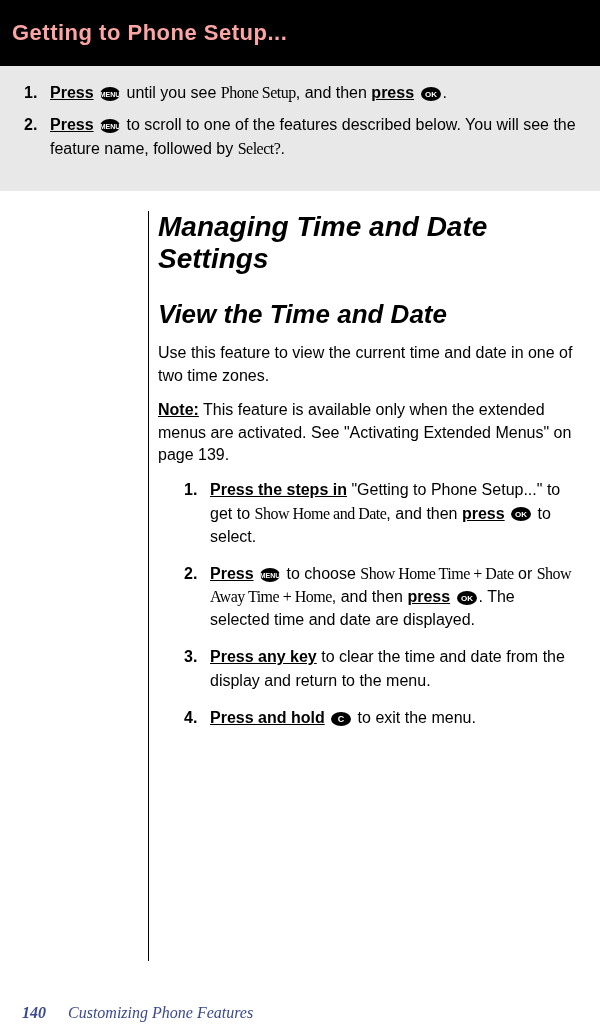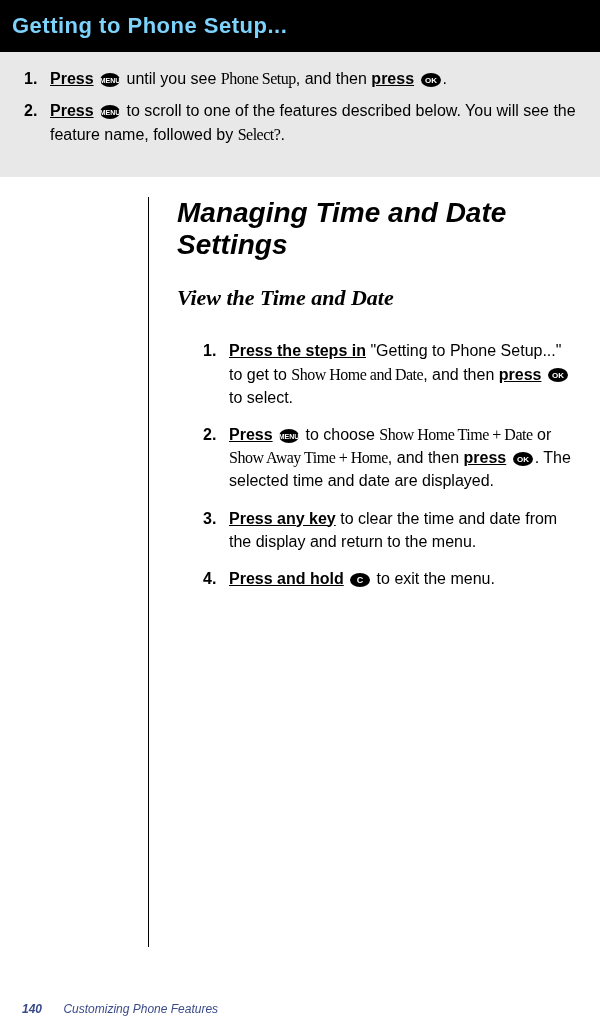--- a/index.html
+++ b/index.html
@@ -7,22 +7,22 @@
       width: 600px;
       height: 1036px;
       font-family: Arial, Helvetica, sans-serif;
       font-size: 16px;
       color: #000;
       background: #fff;
       position: relative;
     }
     .title-bar {
       background: #000;
-      color: #7dd3fc;
-      padding: 13px 12px;
+      color: #fca5a5;
+      padding: 20px 12px;
       font-weight: bold;
       font-size: 22px;
       font-family: Arial, Helvetica, sans-serif;
       letter-spacing: 0.5px;
     }
     .setup-box {
       background: #e8e8e8;
       padding: 15px 24px 22px 24px;
     }
     .setup-box ol {
@@ -50,61 +50,62 @@
       vertical-align: middle;
       margin: 0 1px;
     }
     .icon-wrap svg {
       display: block;
     }
     .main-content {
       margin-top: 20px;
       margin-left: 148px;
       border-left: 1.5px solid #000;
-      padding-left: 28px;
+      padding-left: 9px;
       padding-right: 24px;
       min-height: 750px;
     }
     .section-title {
       font-family: Arial, Helvetica, sans-serif;
       font-style: italic;
       font-weight: bold;
       font-size: 28px;
       line-height: 1.15;
       margin-bottom: 24px;
     }
     .subsection-title {
-      font-family: Liberation Serif, serif;
-      font-style: italic;
-      font-weight: bold;
-      font-size: 22px;
-      margin-bottom: 28px;
+      font-family: Liberation Sans, sans-serif;
+      font-style: italic;
+      font-weight: bold;
+      font-size: 26px;
+      margin-bottom: 12px;
     }
     .para {
       margin-bottom: 12px;
       line-height: 1.4;
     }
     .steps-inner {
       padding-left: 26px;
     }
     .steps-inner li {
       display: flex;
       margin-bottom: 14px;
       line-height: 1.45;
     }
     .steps-inner .num {
       min-width: 26px;
     }
     .footer {
       position: absolute;
-      bottom: 20px;
+      bottom: 14px;
       left: 22px;
       font-style: italic;
-      font-size: 12px;
+      font-size: 16px;
       color: #3a4a8a;
+      font-family: Liberation Serif, serif;
     }
     .footer .pagenum {
       font-weight: bold;
       font-style: italic;
       margin-right: 18px;
     }
   </style>
 </head>
 <body>
 
@@ -143,20 +144,24 @@
             </svg>
         </span><span> to scroll to one of the features described below. You will see the feature name, followed by </span><span class="mono">Select?</span><span>.</span>
       </span>
     </li>
   </ol>
 </div>
 
 <div class="main-content">
   <h2 class="section-title">Managing Time and Date Settings</h2>
   <h3 class="subsection-title">View the Time and Date</h3>
+  <p class="para">Use this feature to view the current time and date in one of two time zones.</p>
+  <p class="para">
+    <span class="bold">Note:</span><span> This feature is available only when the extended menus are activated. See "Activating Extended Menus" on page 139.</span>
+  </p>
   <ol class="steps-inner">
     <li>
       <span class="num">1.</span>
       <span class="li-content">
         <span class="bold">Press the steps in</span><span> "Getting to Phone Setup..." to get to </span><span class="mono">Show Home and Date</span><span>, and then </span><span class="bold">press</span>
         <span class="icon-wrap">
           <svg width="22" height="16" viewBox="0 0 22 16">
               <ellipse cx="11" cy="8" rx="10" ry="7" fill="#000"></ellipse>
               <text x="11" y="11" font-size="8" fill="#fff" text-anchor="middle" font-family="Arial" font-weight="bold">OK</text>
             </svg>

